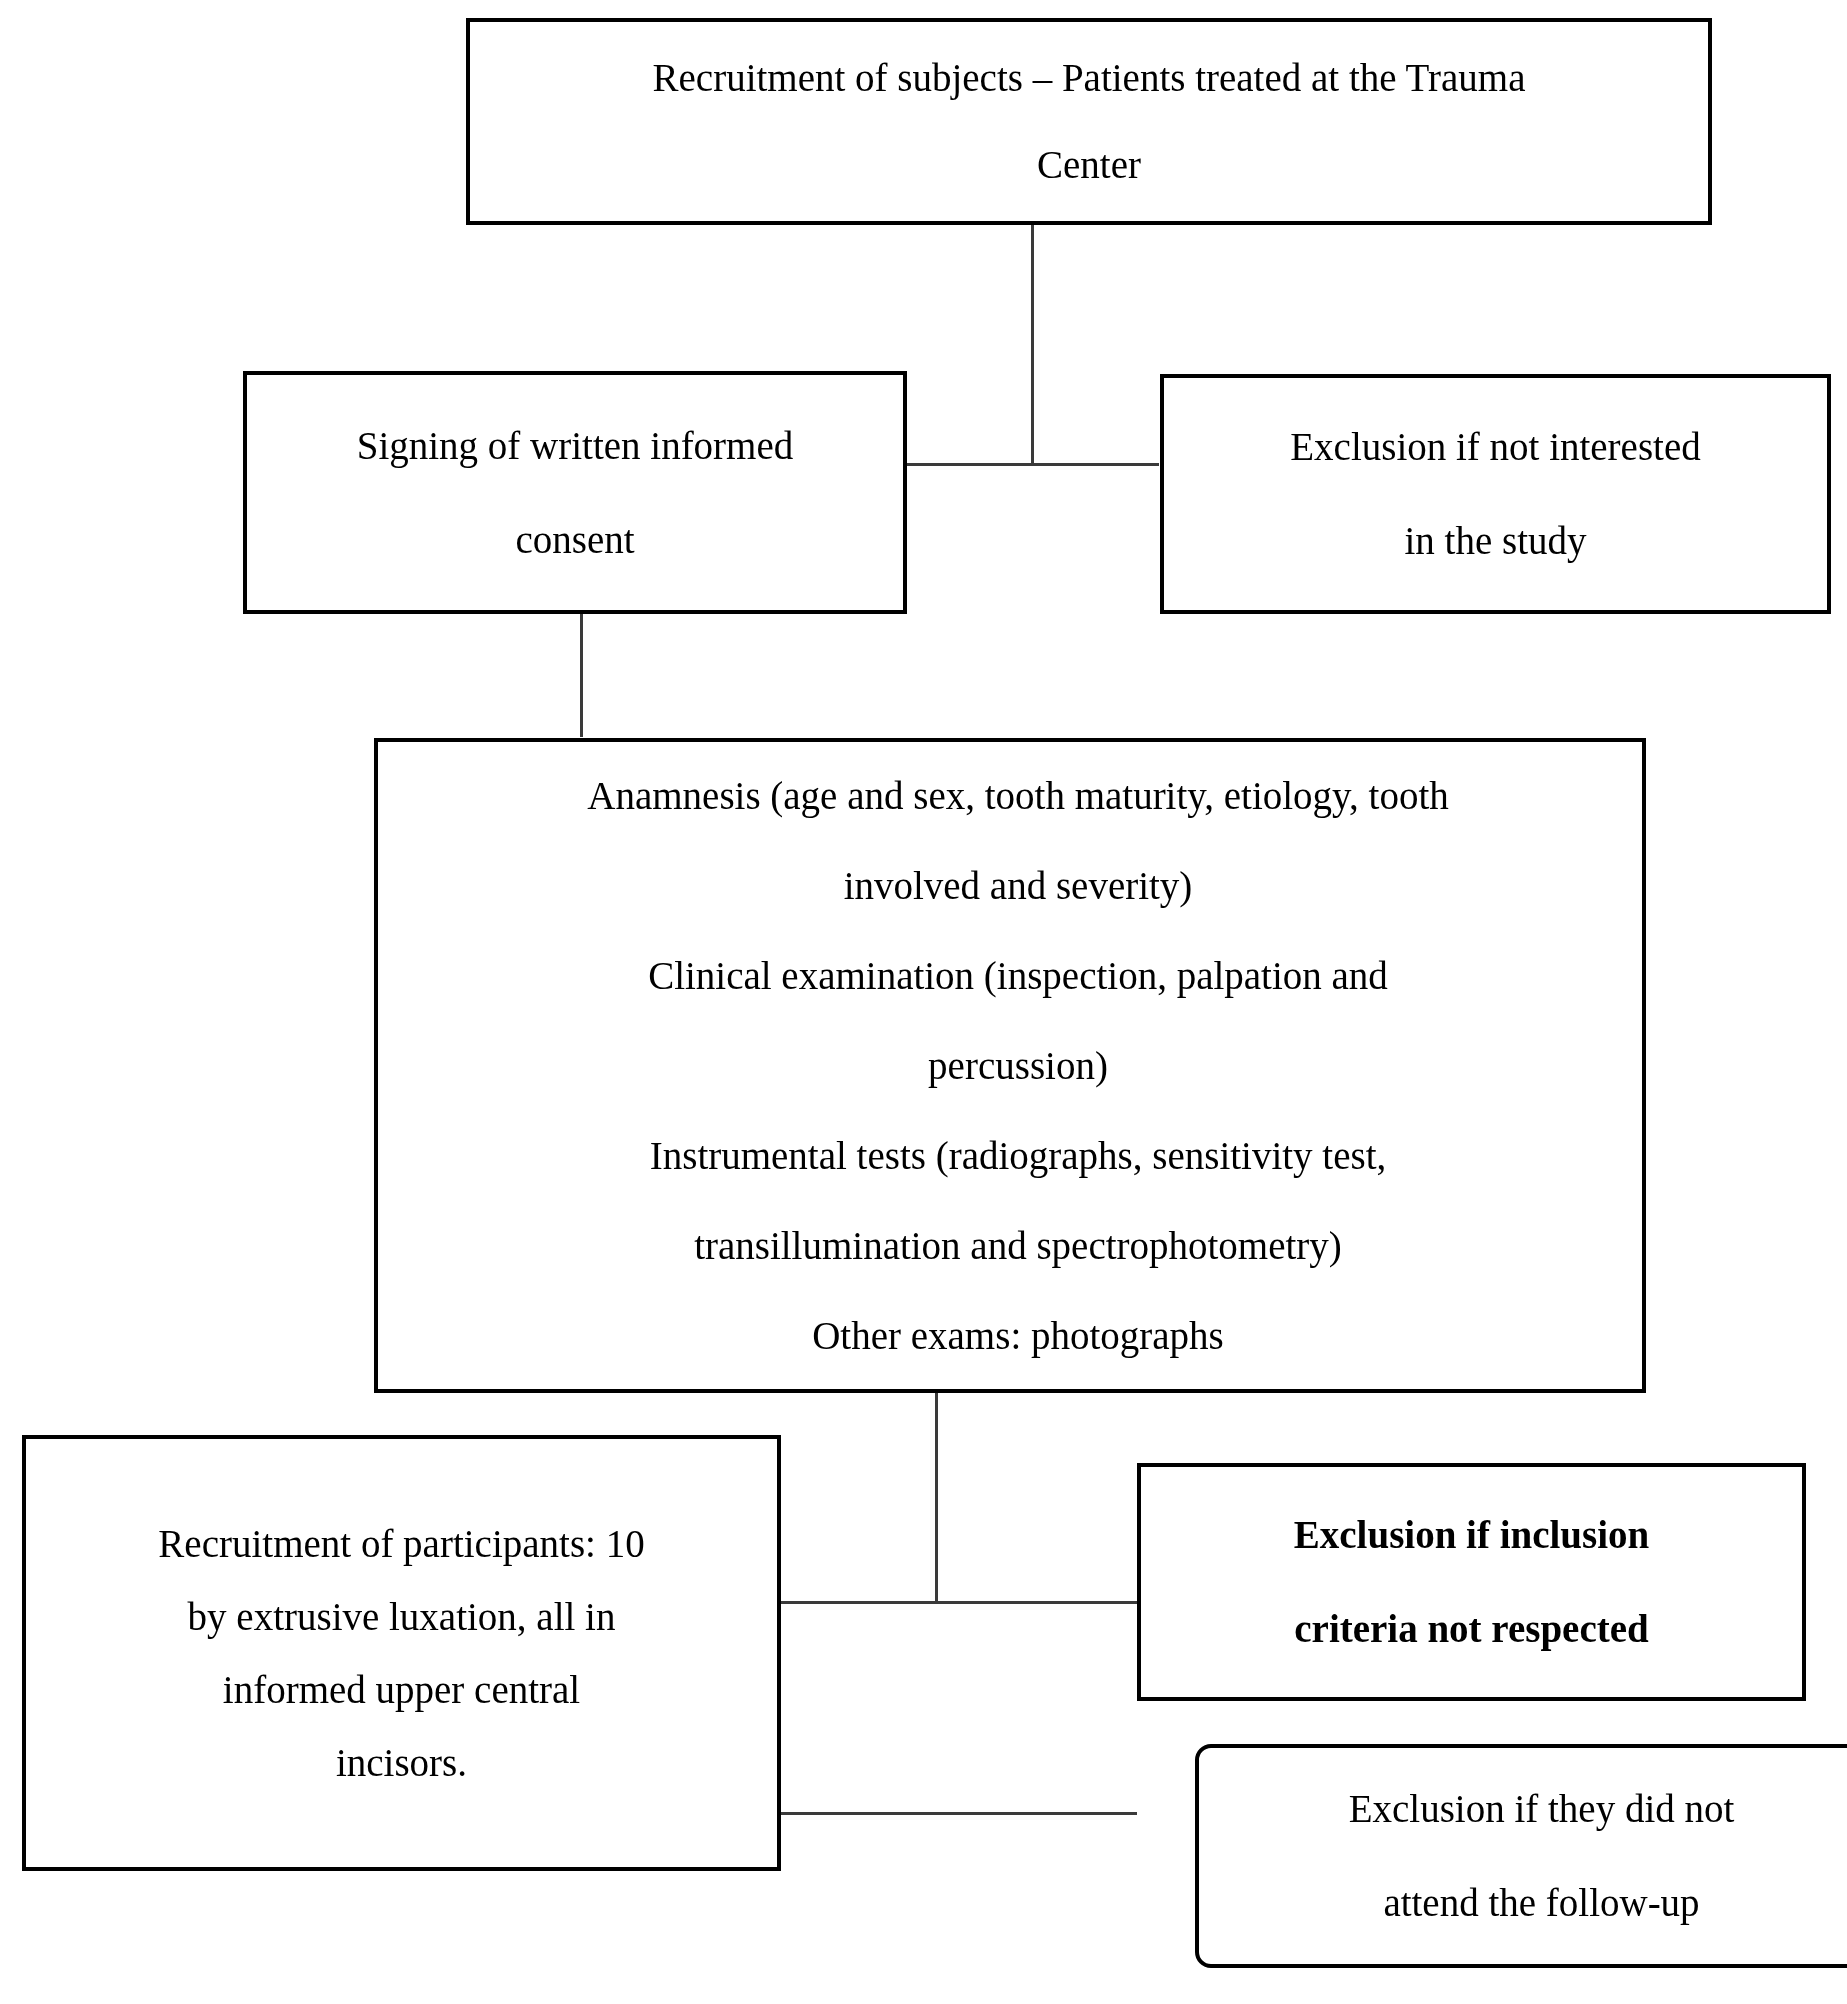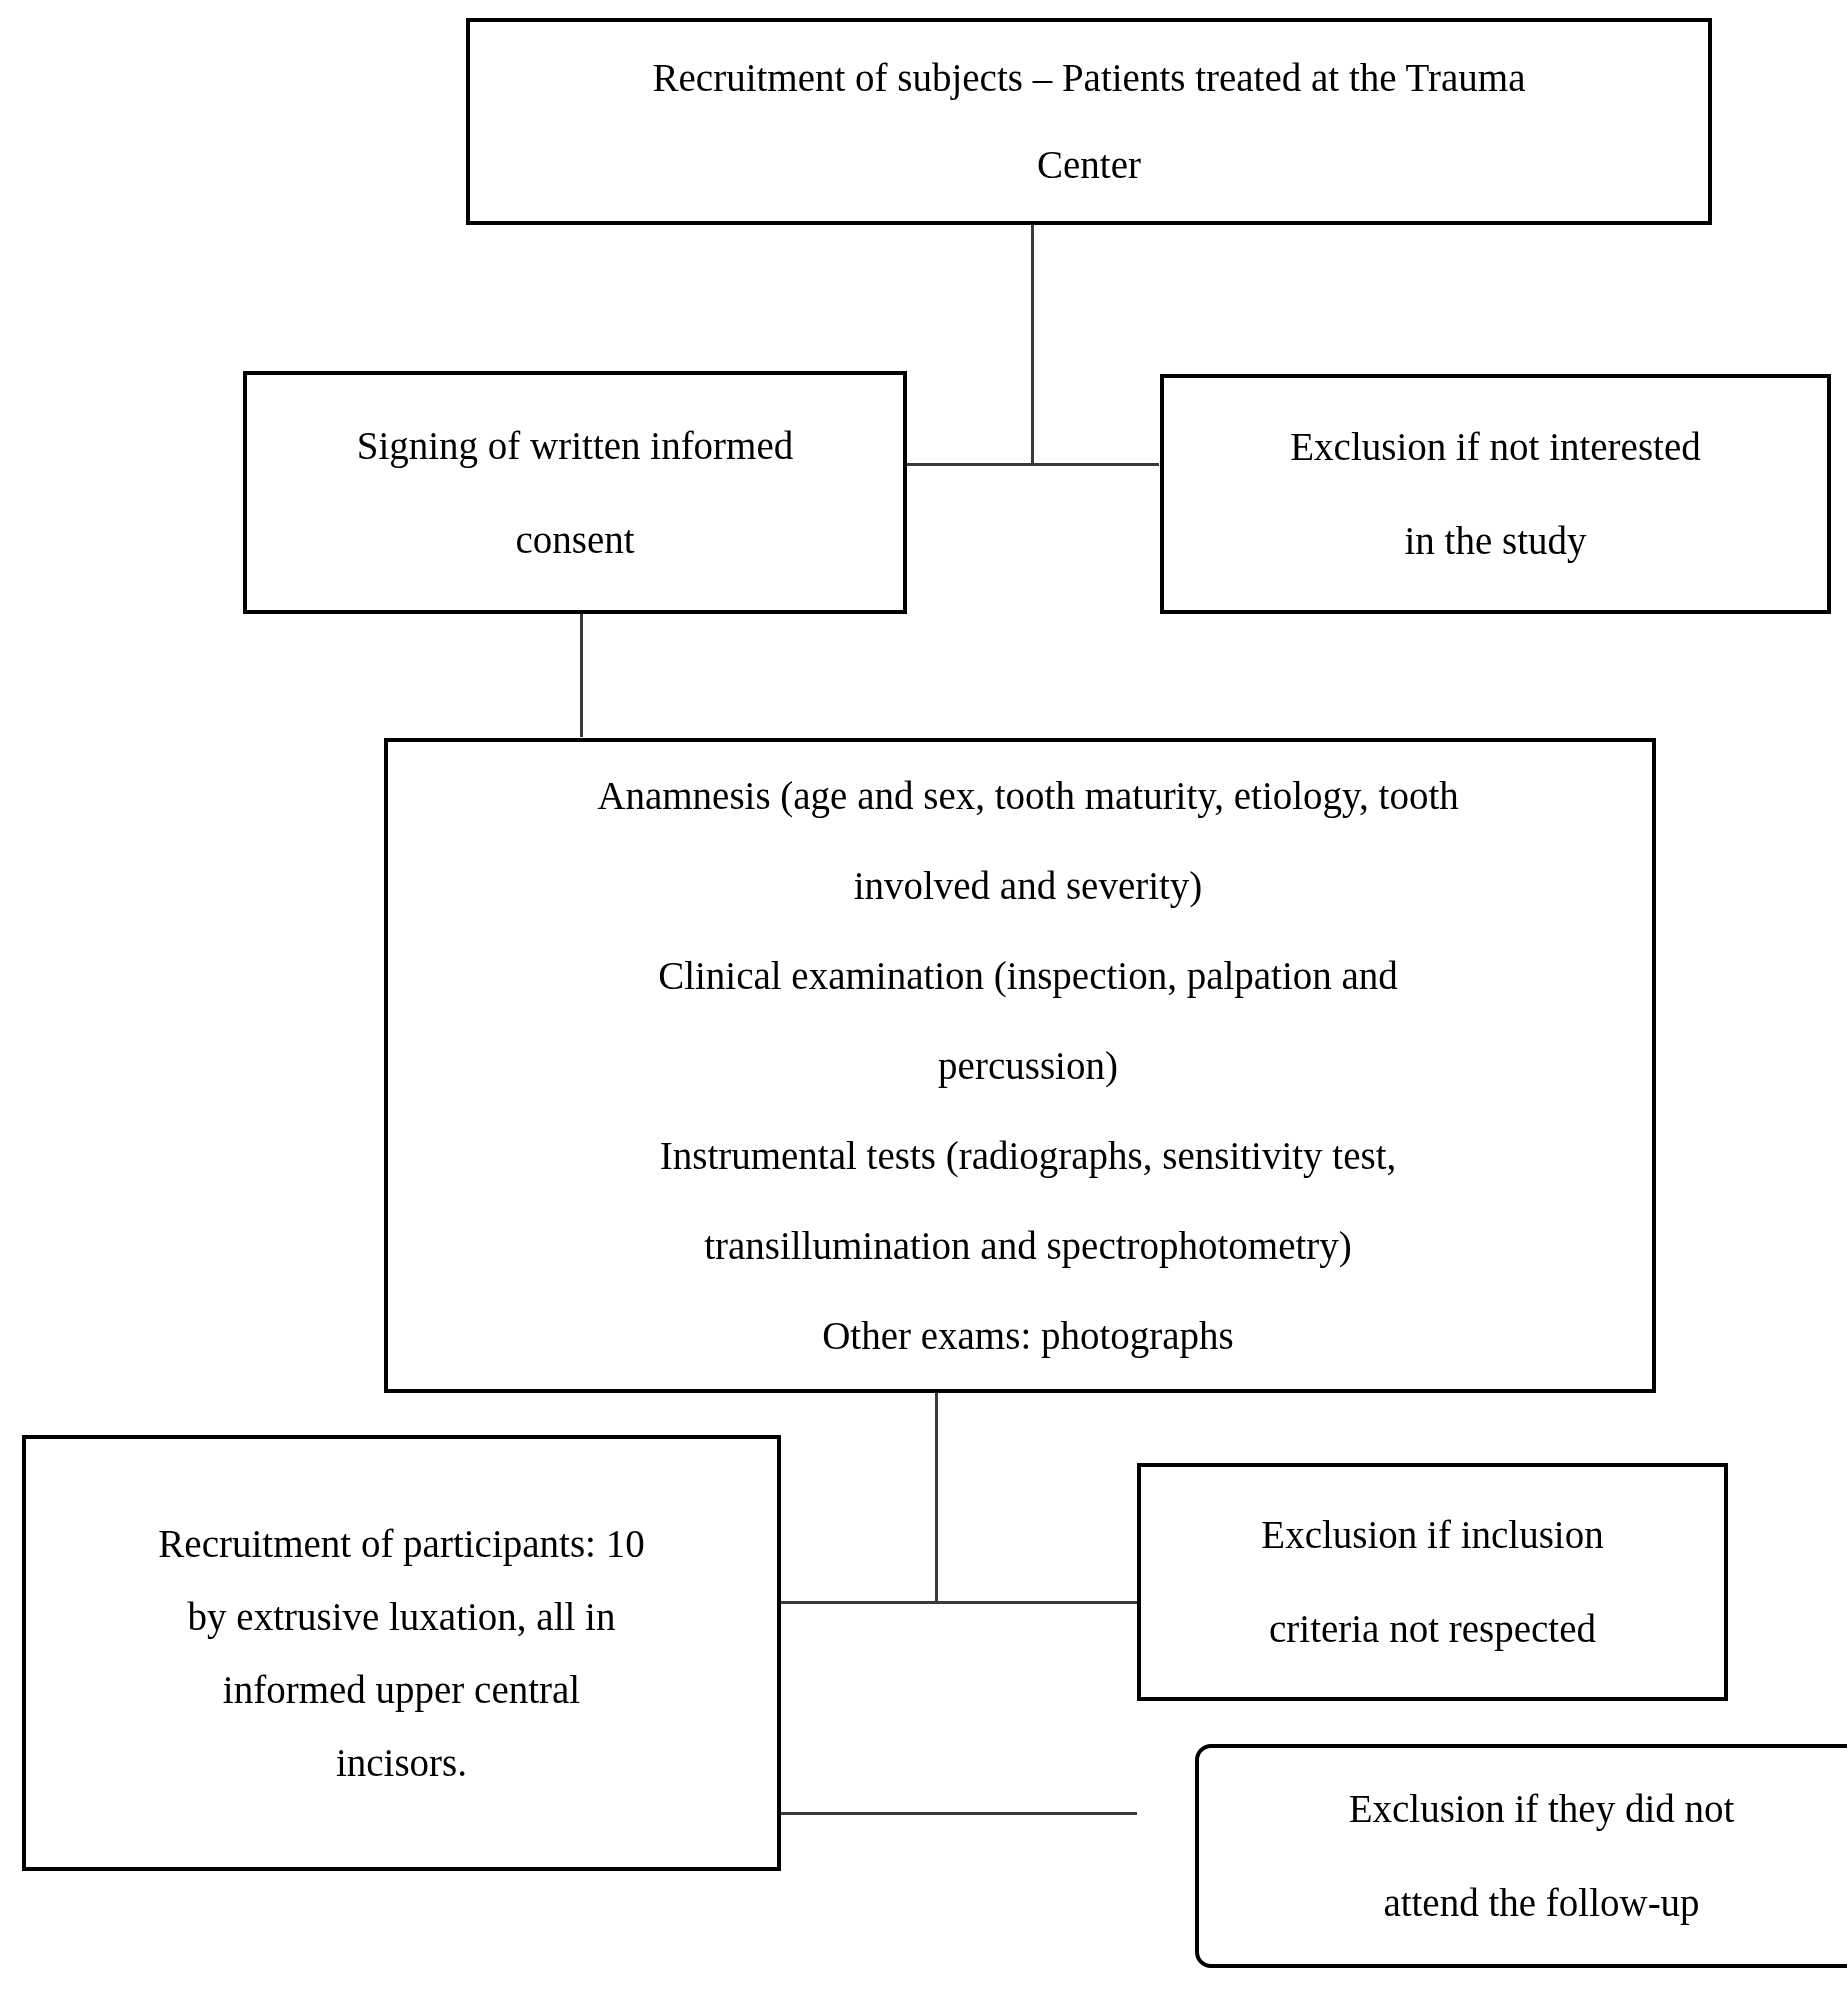--- a/index.html
+++ b/index.html
@@ -31,25 +31,25 @@
     display: block;
     width: 100%;
     line-height: 94px;
     white-space: nowrap;
   }
   
   #box-a { left: 466px;  top: 17.5px;   width: 1246px; height: 207px; }
   #box-a .line { line-height: 87px; }
   #box-b { left: 243px;  top: 371px;  width: 664px; height: 243px; }
   #box-c { left: 1160px; top: 374px;  width: 671px; height: 240px; }
-  #box-d { left: 384px;  top: 738px; width: 1272px; height: 655px; padding-left: 16px; }
+  #box-d { left: 374px;  top: 738px; width: 1272px; height: 655px; padding-left: 16px; }
   #box-d .line { line-height: 90px; }
   #box-e { left: 22px;   top: 1435px; width: 759px; height: 436px; }
   #box-e .line { line-height: 73px; text-align: center; }
-  #box-f { left: 1137px; top: 1463px; width: 591px; height: 238px; }
+  #box-f { left: 1137px; top: 1463px; width: 669px; height: 238px; font-weight: bold; }
   #box-g { left: 1195px; top: 1744px; width: 693px; height: 224px; border-radius: 16px; }
 
   .connector {
     position: absolute;
     background: #3a3a3a;
   }
   .connector.v { width: 2.5px; }
   .connector.h { height: 2.5px; }
 
   #conn-v1 { left: 1031px; top: 224px;  height: 241px; }

